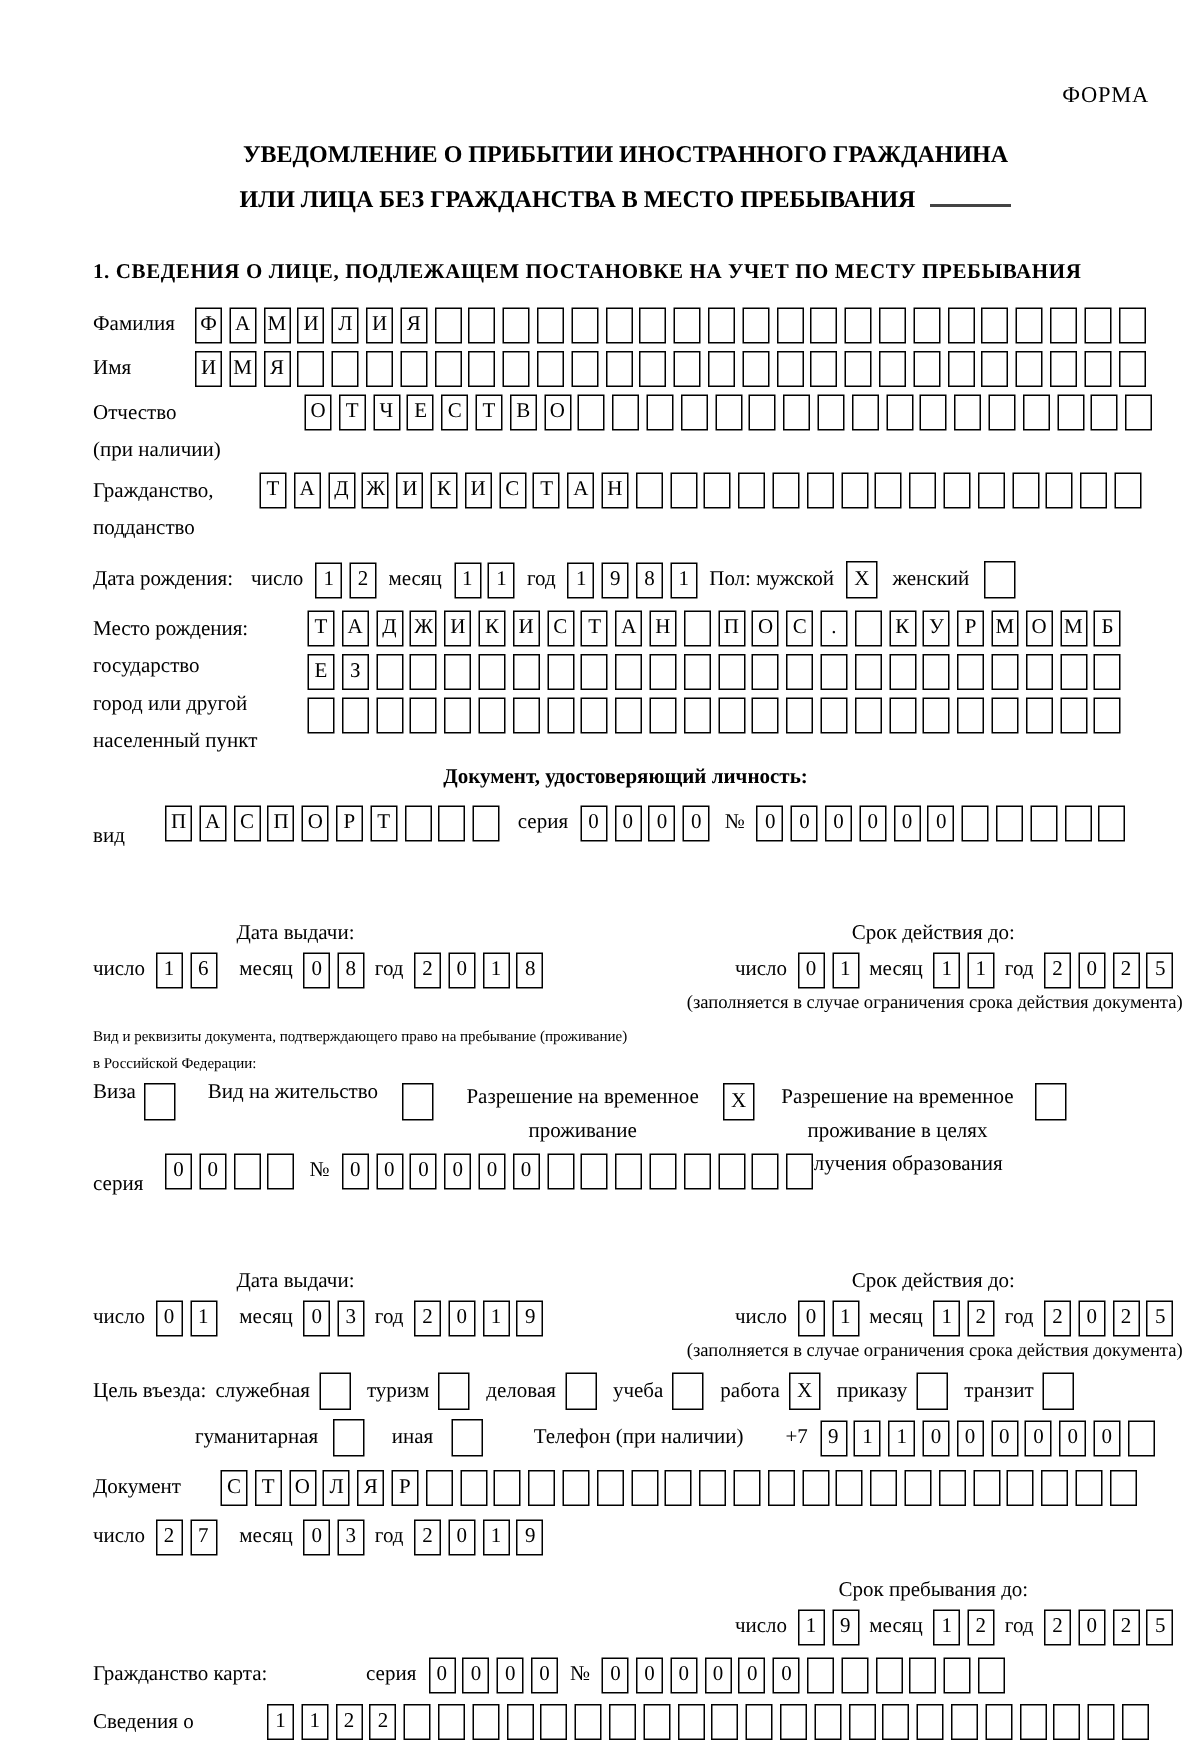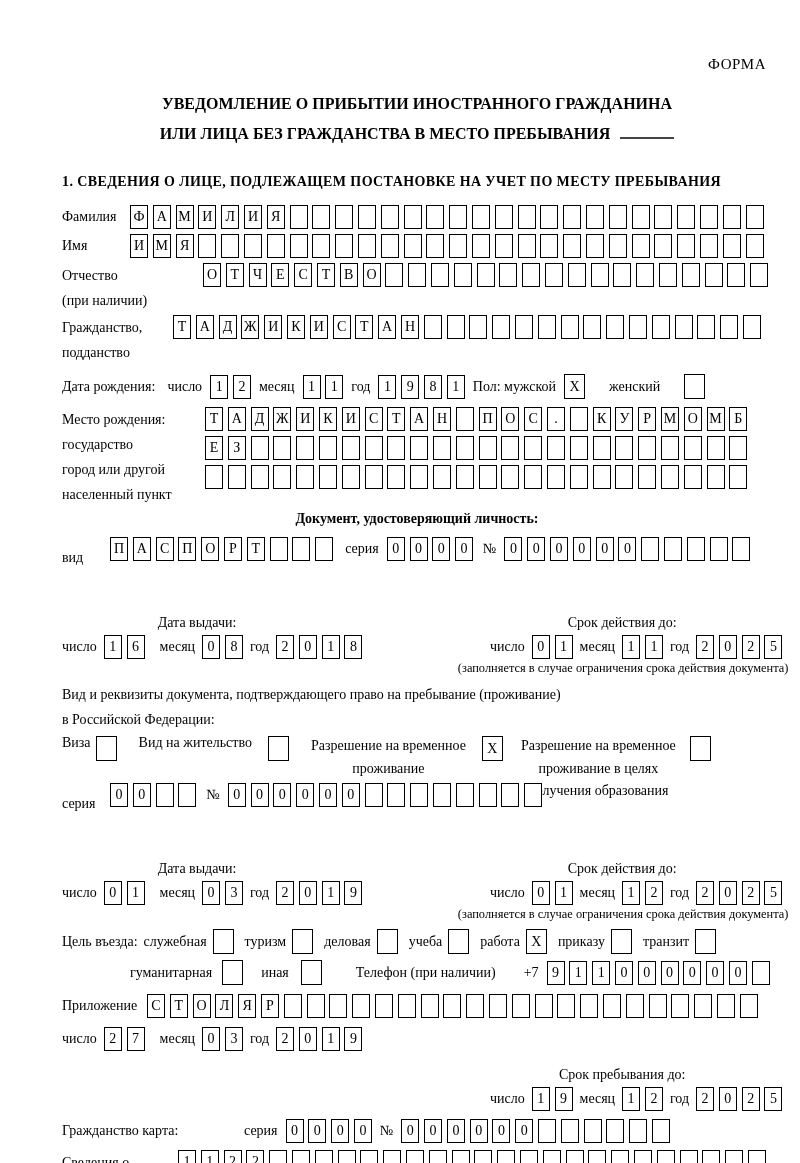--- a/index.html
+++ b/index.html
@@ -23,32 +23,32 @@
   .cell{box-sizing:border-box;flex:0 0 18px;width:18px;height:24px;border:1.7px solid #000;margin-right:4.8px;display:inline-flex;align-items:center;justify-content:center;font-size:14px;background:#fff;}
   .cells .cell:last-child{margin-right:0;}
   .cb .cell{flex-basis:21px;width:21px;height:25px;}
 
   .w68{flex:0 0 68px;}  .w111{flex:0 0 111px;} .w141{flex:0 0 141px;}
   .w143{flex:0 0 143px;} .w48{flex:0 0 48px;margin-top:18px;} .w85{flex:0 0 85px;}
   .w116{flex:0 0 116px;} .w168{flex:0 0 168px;}
   .top{align-items:flex-start;}
   .lblcol{line-height:25px;font-size:14px;}
   .stack .cells{display:flex;margin-bottom:5px;}
-  .gap8{margin-left:8px;} .gap12{margin-left:12px;} .gap10{margin-left:24px;}
+  .gap8{margin-left:8px;} .gap12{margin-left:12px;} .gap10{margin-left:10px;}
 
   
   .datepair{display:flex;margin-top:9px;}
   .dp.left{flex:0 0 400px;}
   .dp.right{flex:1;position:relative;}
   .dp-title{text-align:center;font-size:14px;margin-bottom:4px;margin-top:40px;}
   .dp-row{display:flex;align-items:center;gap:7px;}
   .dp-note{position:absolute;right:-6px;top:100%;margin-top:2px;white-space:nowrap;font-size:12.4px;}
   .pad-note{margin-bottom:24px;}
 
-  .para{margin-top:12px;line-height:1.75;font-size:14px;}
+  .para{margin-top:12px;line-height:1.75;font-size:10px;}
 
   .permit-row{display:flex;align-items:flex-start;margin-top:3px;font-size:14px;}
   .permit-center{text-align:center;line-height:1.6;}
   .permit-row .cells{margin-top:1px;}
 
   .purpose-row{display:flex;align-items:center;margin-top:12px;}
   .purpose-row .lbl{margin-right:6px;}
   .purpose-row .cells{margin-right:11px;}
   .purpose-row2{display:flex;align-items:center;margin-top:6px;margin-left:68px;}
 </style>
@@ -566,21 +566,21 @@
         <span class="cell">0</span>
         <span class="cell">0</span>
         <span class="cell">0</span>
         <span class="cell">0</span>
         <span class="cell">0</span>
         <span class="cell"></span>
       </span>
   </div>
 
   <div class="row" style="margin-top:9px;">
-    <span class="lbl w85">Приложение</span>
+    <span class="lbl w85">Документ</span>
     <span class="cells">
         <span class="cell">С</span>
         <span class="cell">Т</span>
         <span class="cell">О</span>
         <span class="cell">Л</span>
         <span class="cell">Я</span>
         <span class="cell">Р</span>
         <span class="cell"></span>
         <span class="cell"></span>
         <span class="cell"></span>

